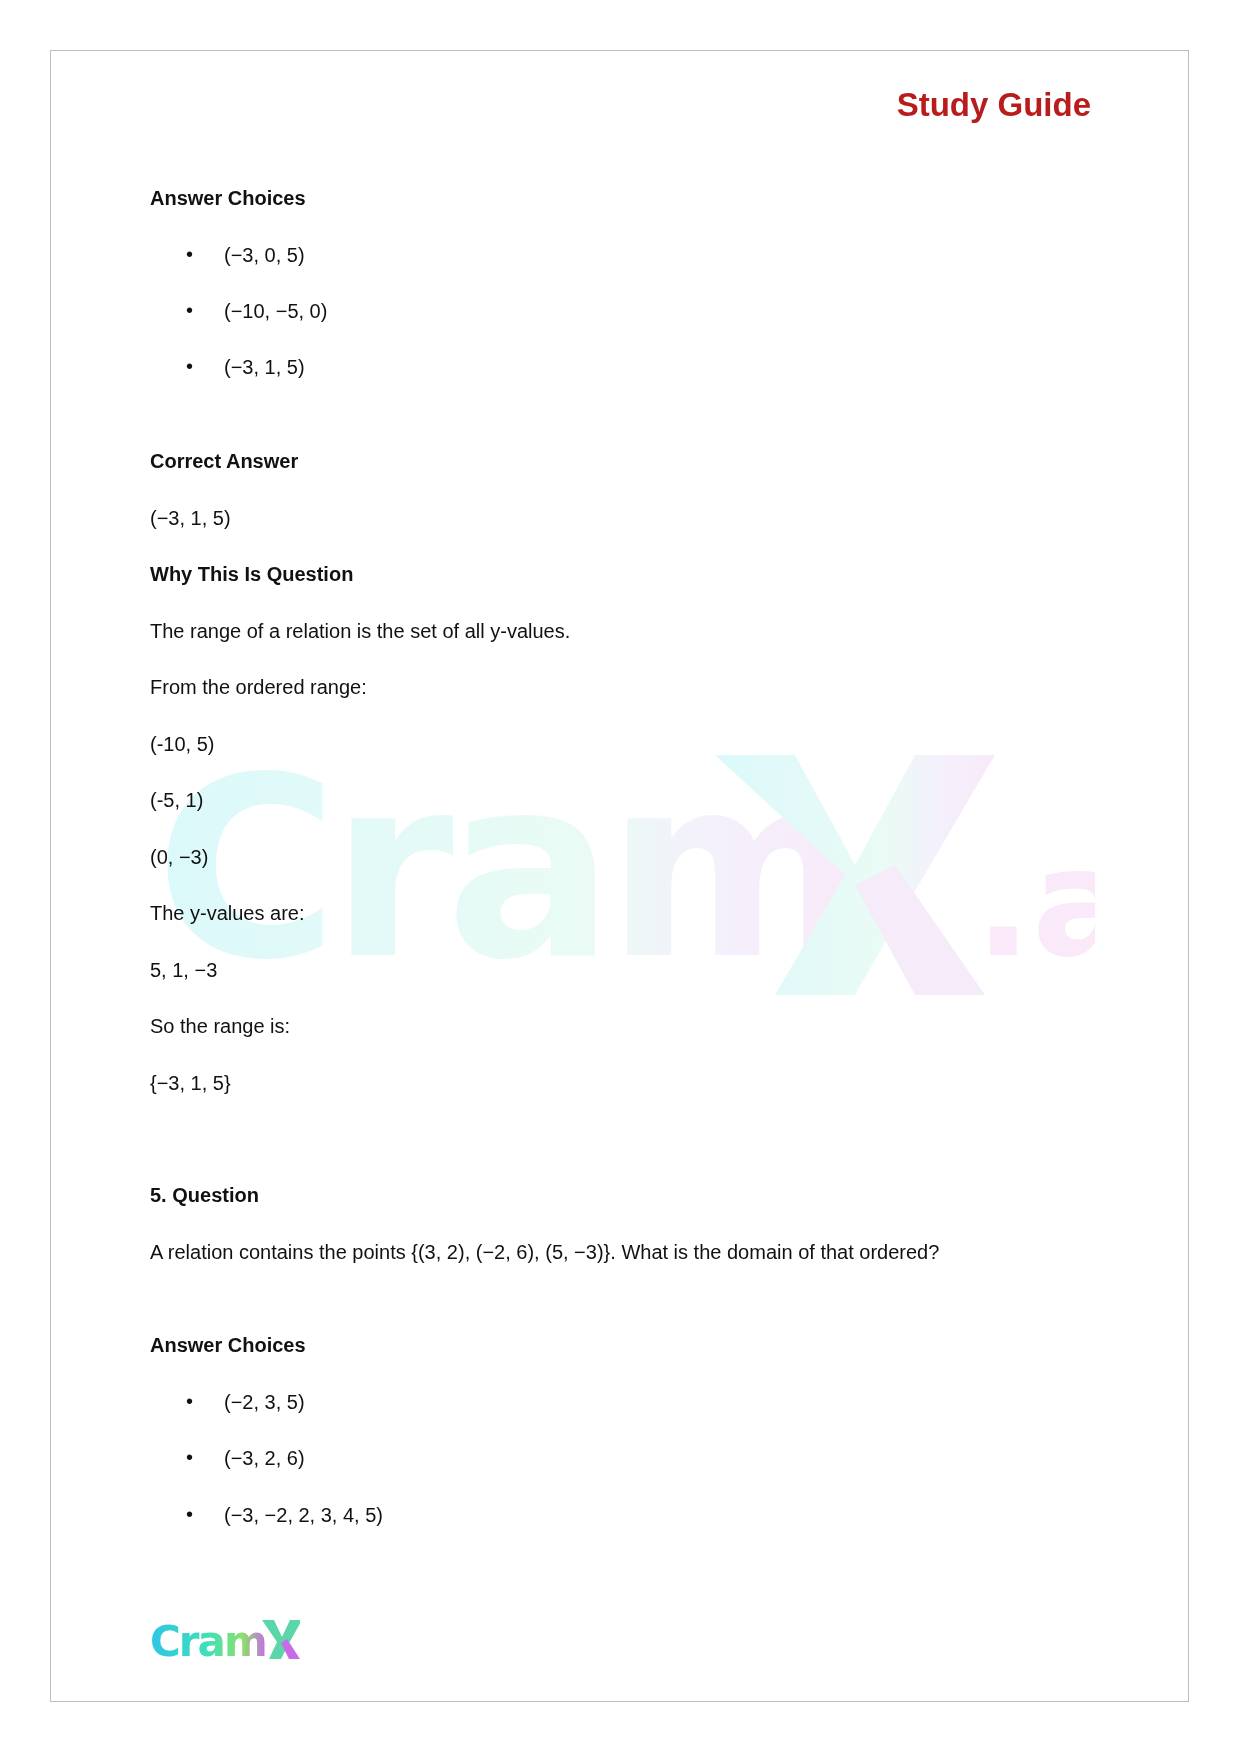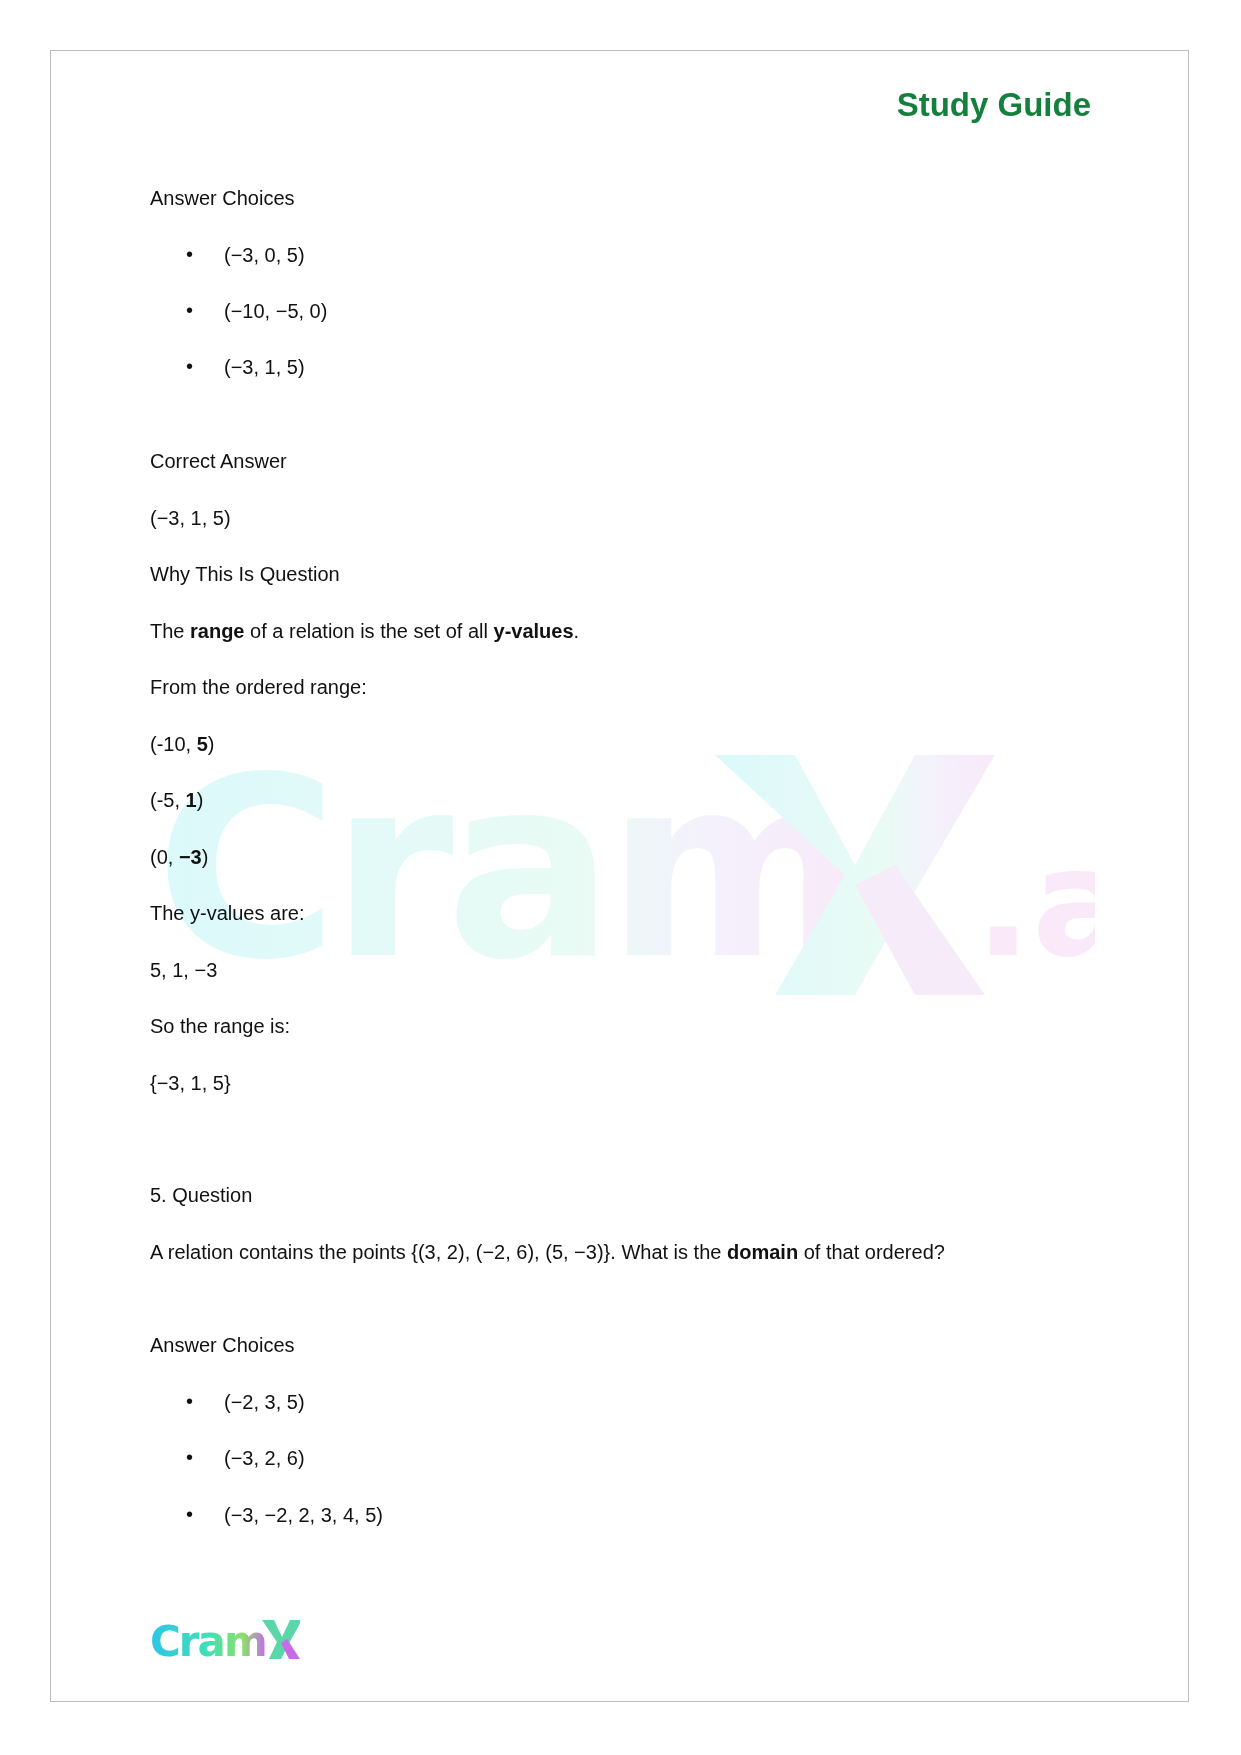--- a/index.html
+++ b/index.html
@@ -1,25 +1,25 @@
 <!DOCTYPE html>
 <html><head>
   <meta charset="utf-8">
   <style>
     html, body { margin: 0; padding: 0; background: #ffffff; }
     body { width: 1241px; height: 1755px; position: relative; overflow: hidden;
            font-family: "Liberation Sans", sans-serif; color: #111; }
     .page-frame { position: absolute; left: 50px; top: 50px; width: 1139px; height: 1652px;
                   border: 1px solid #bdbdbd; box-sizing: border-box; }
-    .title { position: absolute; right: 150px; top: 86px; font-size: 33px; font-weight: bold; color: #15803d; }
+    .title { position: absolute; right: 150px; top: 86px; font-size: 33px; font-weight: bold; color: #b91c1c; }
     .line { position: absolute; left: 150px; font-size: 20px; line-height: 24px; white-space: nowrap; }
-    .heading { font-weight: normal; }
+    .heading { font-weight: bold; }
     .bullet { position: absolute; left: 186px; font-size: 20px; }
     .choice { position: absolute; left: 224px; font-size: 20px; line-height: 24px; }
-    b { font-weight: bold; margin-top: 48px; }
+    b { font-weight: normal; margin-top: 48px; }
     .watermark { position: absolute; left: 155px; top: 755px; width: 940px; height: 240px; pointer-events: none; opacity: 0.85; }
     .footer-logo { position: absolute; left: 150px; top: 1615px; width: 150px; height: 50px; }
   </style>
 </head>
 <body>
 
 <div class="page-frame"></div>
 
 <svg class="watermark" viewBox="0 0 940 240">
   <defs>

